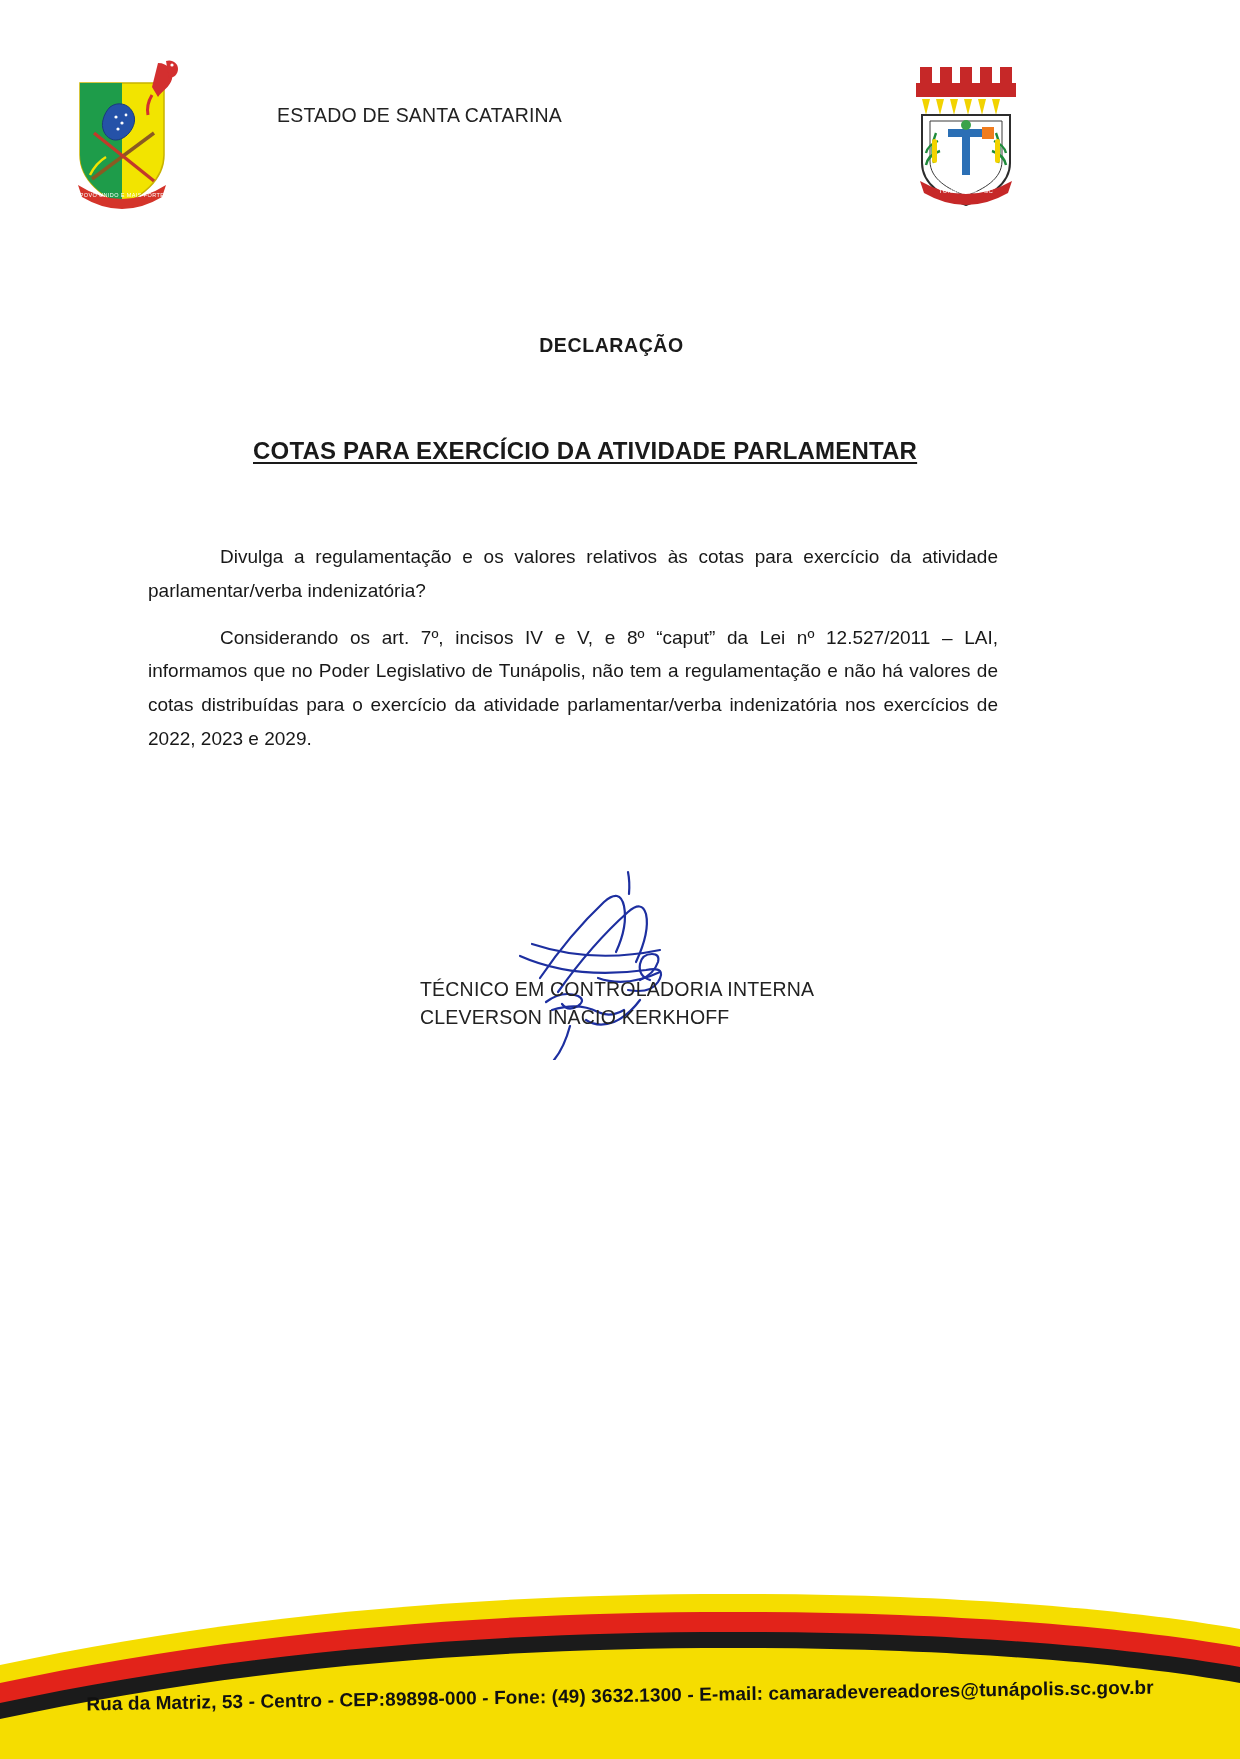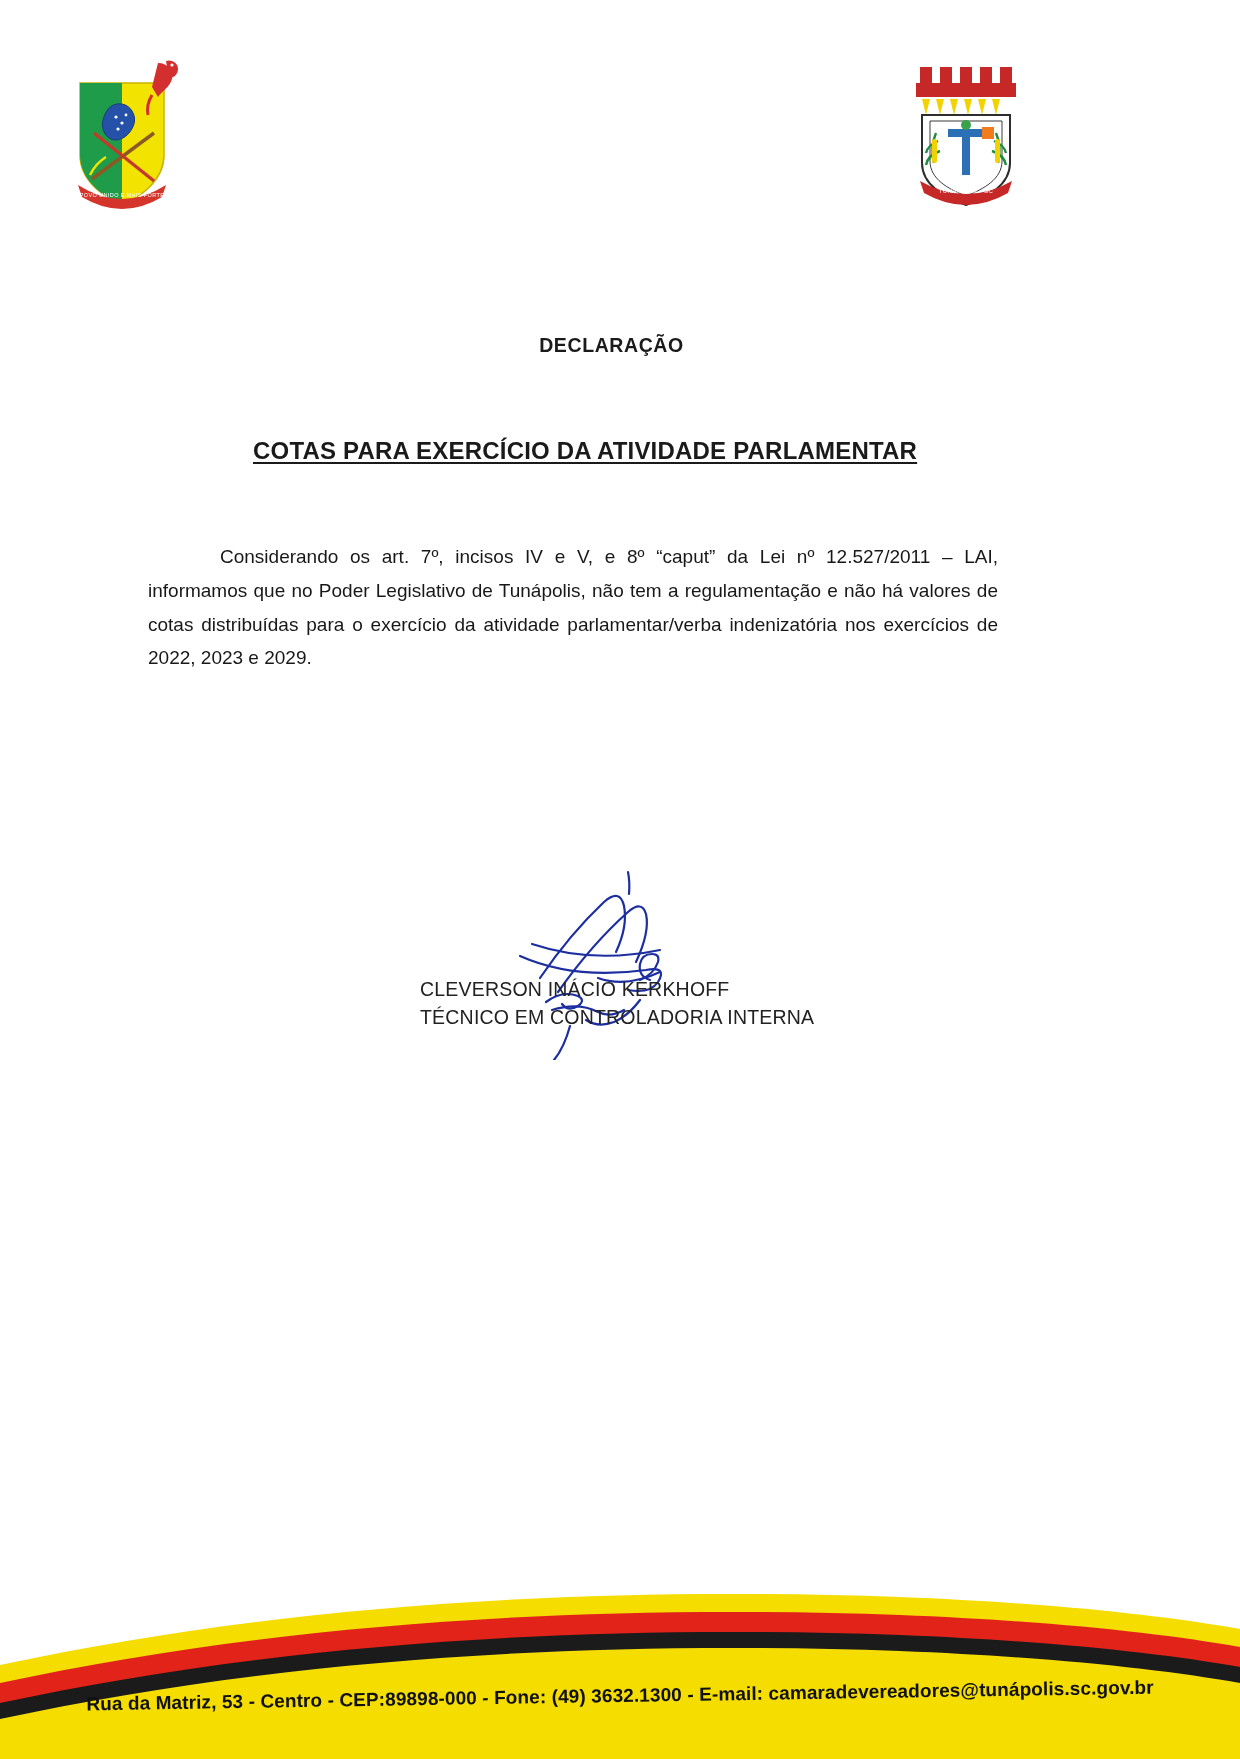--- a/index.html
+++ b/index.html
@@ -162,20 +162,21 @@
       <path d="M104 6 c6 -2 12 2 12 8 c0 5 -4 9 -9 9" fill="#d32f2f"></path>
       <circle cx="110" cy="10" r="1.6" fill="#ffffff"></circle>
       <path d="M90 40 q-6 10 -4 20" stroke="#d32f2f" stroke-width="3" fill="none"></path>
 
       <path d="M16 130 q44 28 88 0 l-4 12 q-40 24 -80 0 z" fill="#d4342a"></path>
       <text x="60" y="142" font-family="Liberation Sans, sans-serif" font-size="5.5" fill="#ffffff" text-anchor="middle" letter-spacing="0.4">POVO UNIDO E MAIS FORTE</text>
     </svg>
   </div>
 
   <div class="header-text">
+    <div>ESTADO DE SANTA CATARINA</div>
   </div>
 
   <div class="brasao-tun">
     <svg width="160" height="165" viewBox="0 0 160 165" xmlns="http://www.w3.org/2000/svg">
 
       <g fill="#c62828">
         <rect x="34" y="12" width="12" height="16"></rect>
         <rect x="54" y="12" width="12" height="16"></rect>
         <rect x="74" y="12" width="12" height="16"></rect>
         <rect x="94" y="12" width="12" height="16"></rect>
@@ -218,20 +219,21 @@
       <text x="80" y="138" font-family="Liberation Sans, sans-serif" font-size="6" fill="#ffffff" text-anchor="middle" letter-spacing="0.5">TUNÁPOLIS - SC</text>
     </svg>
   </div>
 </div>
 
 <div class="title-decl">DECLARAÇÃO</div>
 
 <div class="subtitle">COTAS PARA EXERCÍCIO DA ATIVIDADE PARLAMENTAR</div>
 
 <div class="body-block">
+  <p>Divulga a regulamentação e os valores relativos às cotas para exercício da atividade parlamentar/verba indenizatória?</p>
   <p>Considerando os art. 7º, incisos IV e V, e 8º “caput” da Lei nº 12.527/2011 – LAI, informamos que no Poder Legislativo de Tunápolis, não tem a regulamentação e não há valores de cotas distribuídas para o exercício da atividade parlamentar/verba indenizatória nos exercícios de 2022, 2023 e 2029.</p>
 </div>
 
 <div class="signature-area">
   <div class="signature-svg">
     <svg width="260" height="200" viewBox="0 0 260 200" xmlns="http://www.w3.org/2000/svg">
       <g stroke="#1d2fa0" fill="none" stroke-width="2.2" stroke-linecap="round">
         <path d="M148 12 q2 10 1 22"></path>
         <path d="M60 118 q30 -44 64 -76 q16 -14 20 4 q4 20 -8 46"></path>
         <path d="M78 132 q34 -48 70 -80 q14 -12 18 2 q4 18 -10 48"></path>
@@ -242,22 +244,22 @@
         <path d="M106 160 q12 8 28 2 q14 -6 26 -22"></path>
         <path d="M160 120 q14 -6 18 -18 q2 -8 -6 -8 q-10 0 -12 10 q-2 12 10 16"></path>
         <path d="M118 118 q28 10 62 -6"></path>
         <path d="M90 166 q-6 22 -16 34"></path>
       </g>
     </svg>
   </div>
 </div>
 
 <div class="sig-name">
+  <div>TÉCNICO EM CONTROLADORIA INTERNA</div>
   <div>CLEVERSON INÁCIO KERKHOFF</div>
-  <div>TÉCNICO EM CONTROLADORIA INTERNA</div>
 </div>
 
 <div class="footer-wrap">
   <svg class="footer-svg" width="1240" height="180" viewBox="0 0 1240 180" preserveAspectRatio="none" xmlns="http://www.w3.org/2000/svg">
 
     <path d="M0 86 C260 30 560 6 900 18 C1050 24 1160 36 1240 50 L1240 180 L0 180 Z" fill="#f5dd00"></path>
 
     <path d="M0 104 C260 48 560 24 900 36 C1050 42 1160 54 1240 68 L1240 92 C1160 78 1050 66 900 60 C560 48 260 72 0 128 Z" fill="#e2231a"></path>
 
     <path d="M0 124 C260 68 560 44 900 56 C1050 62 1160 74 1240 88 L1240 104 C1160 90 1050 78 900 72 C560 60 260 84 0 140 Z" fill="#1b1b1b"></path>

